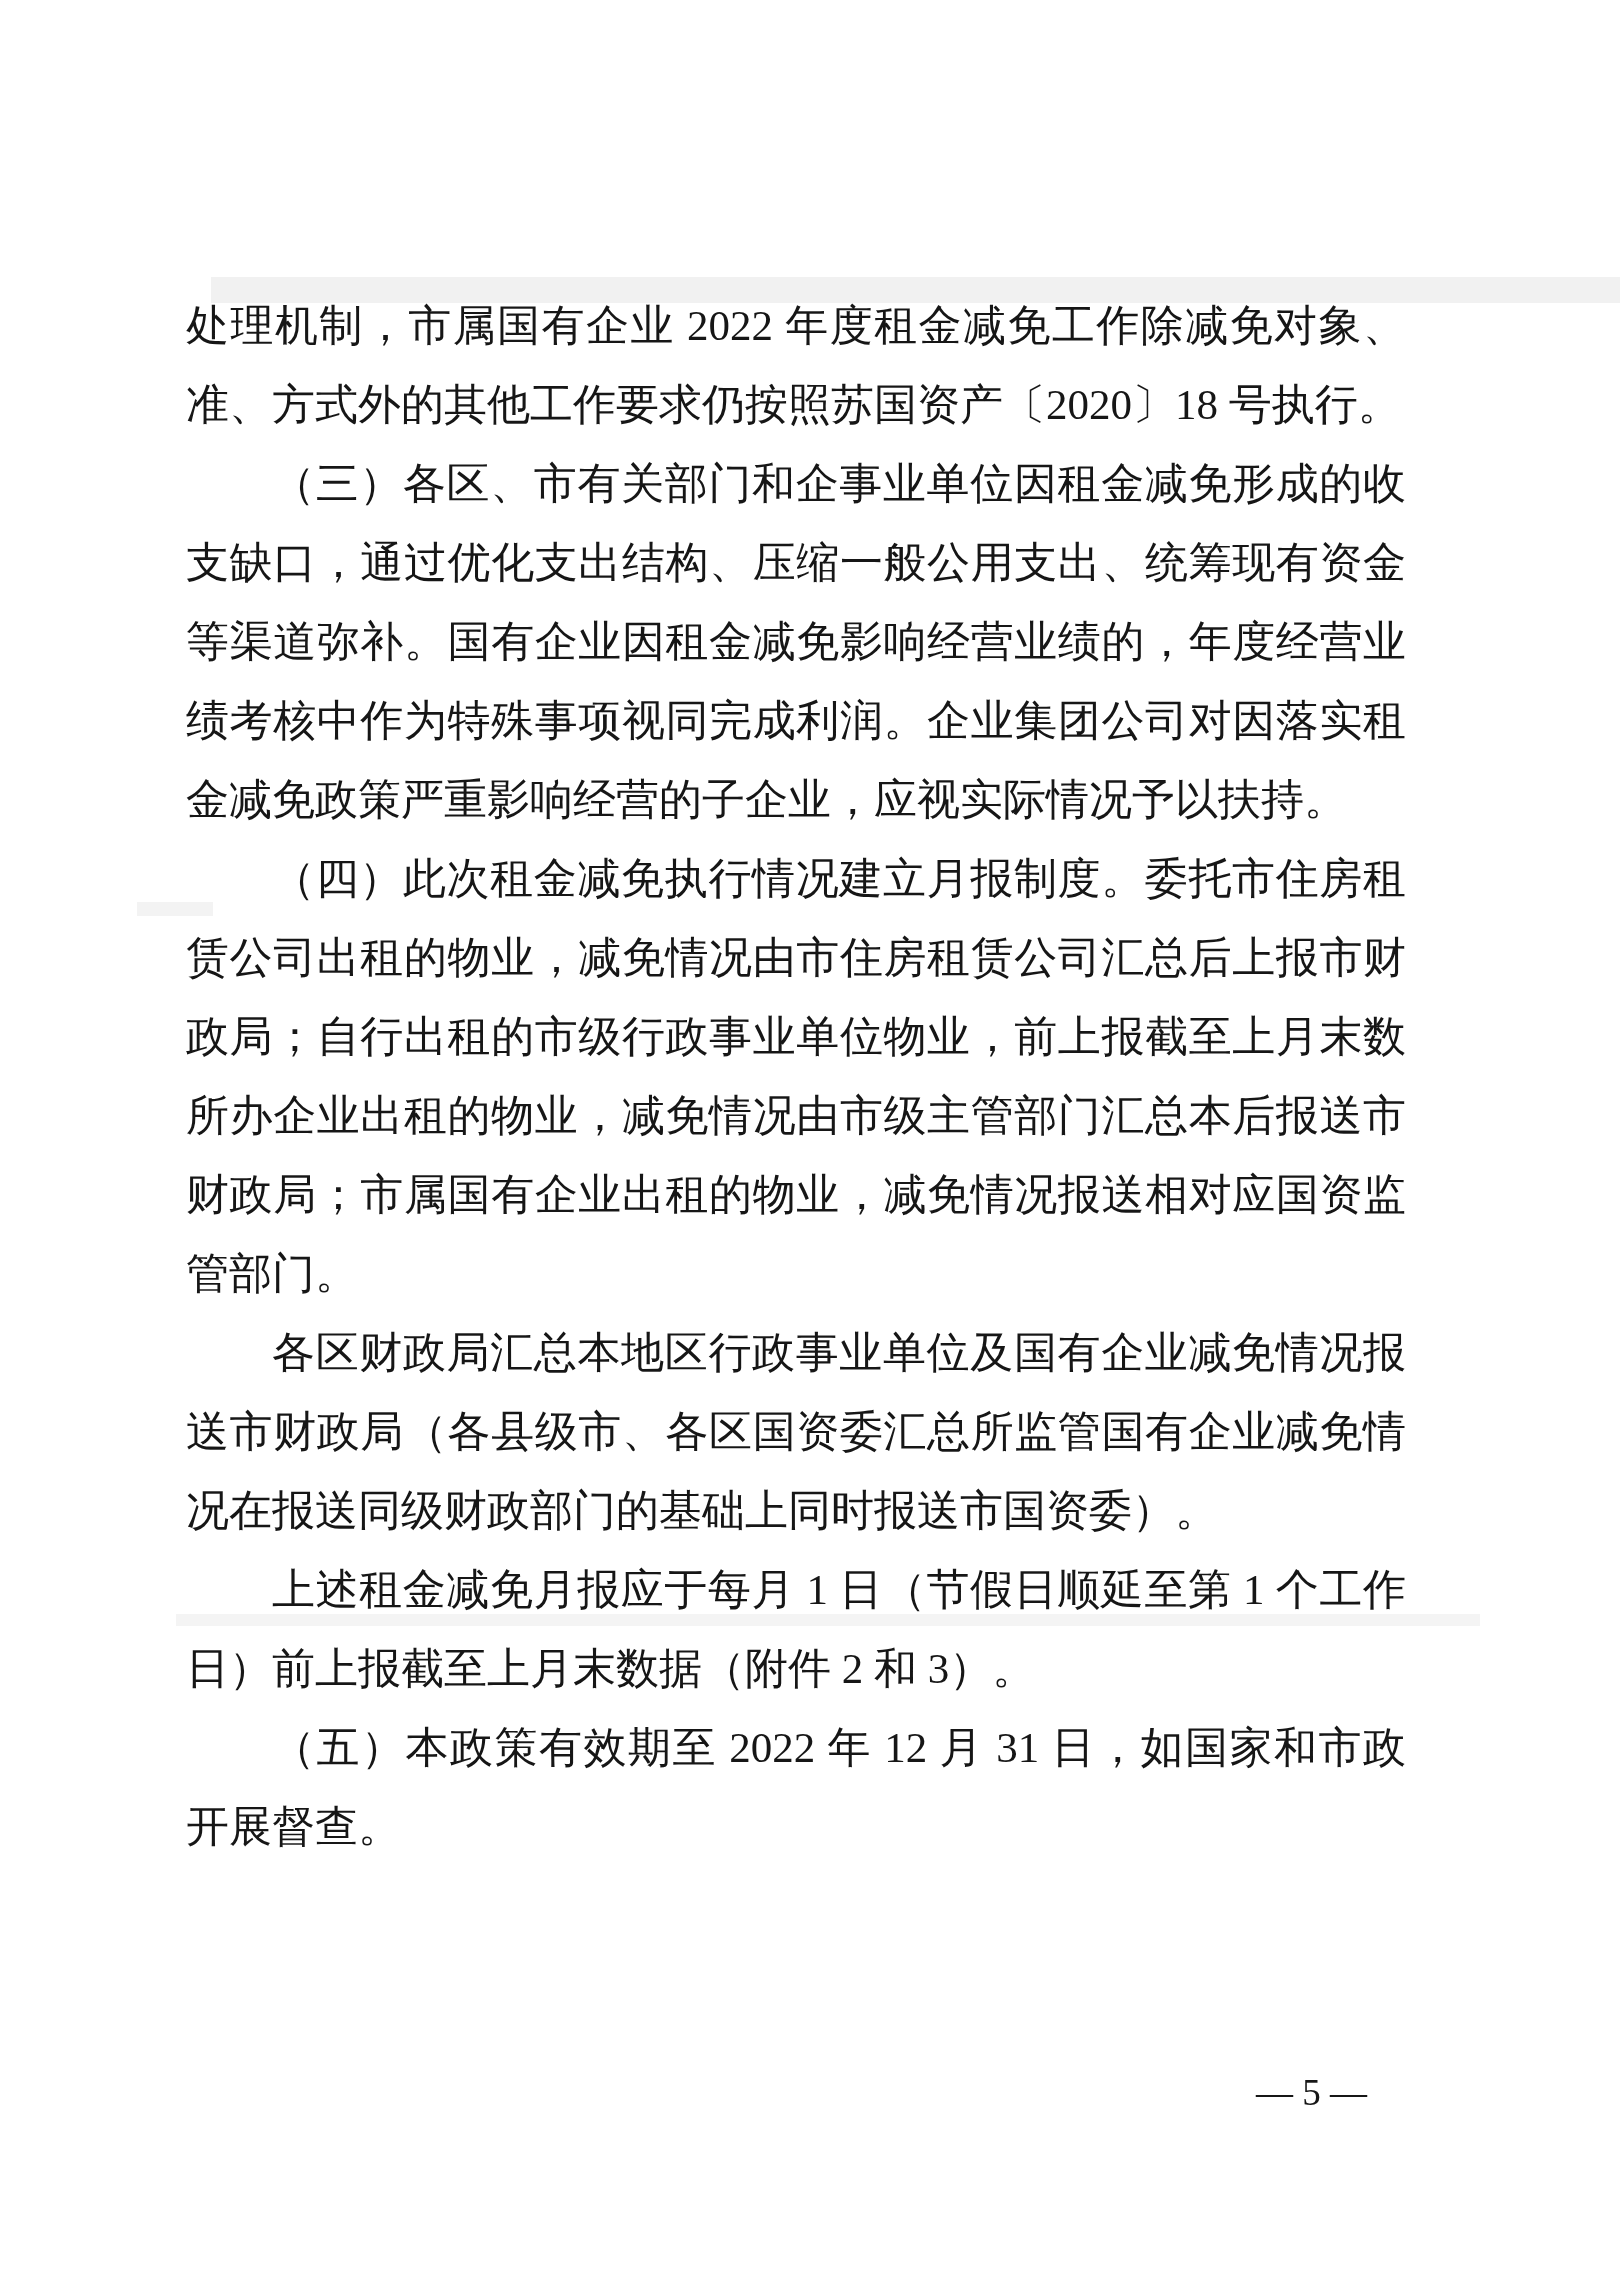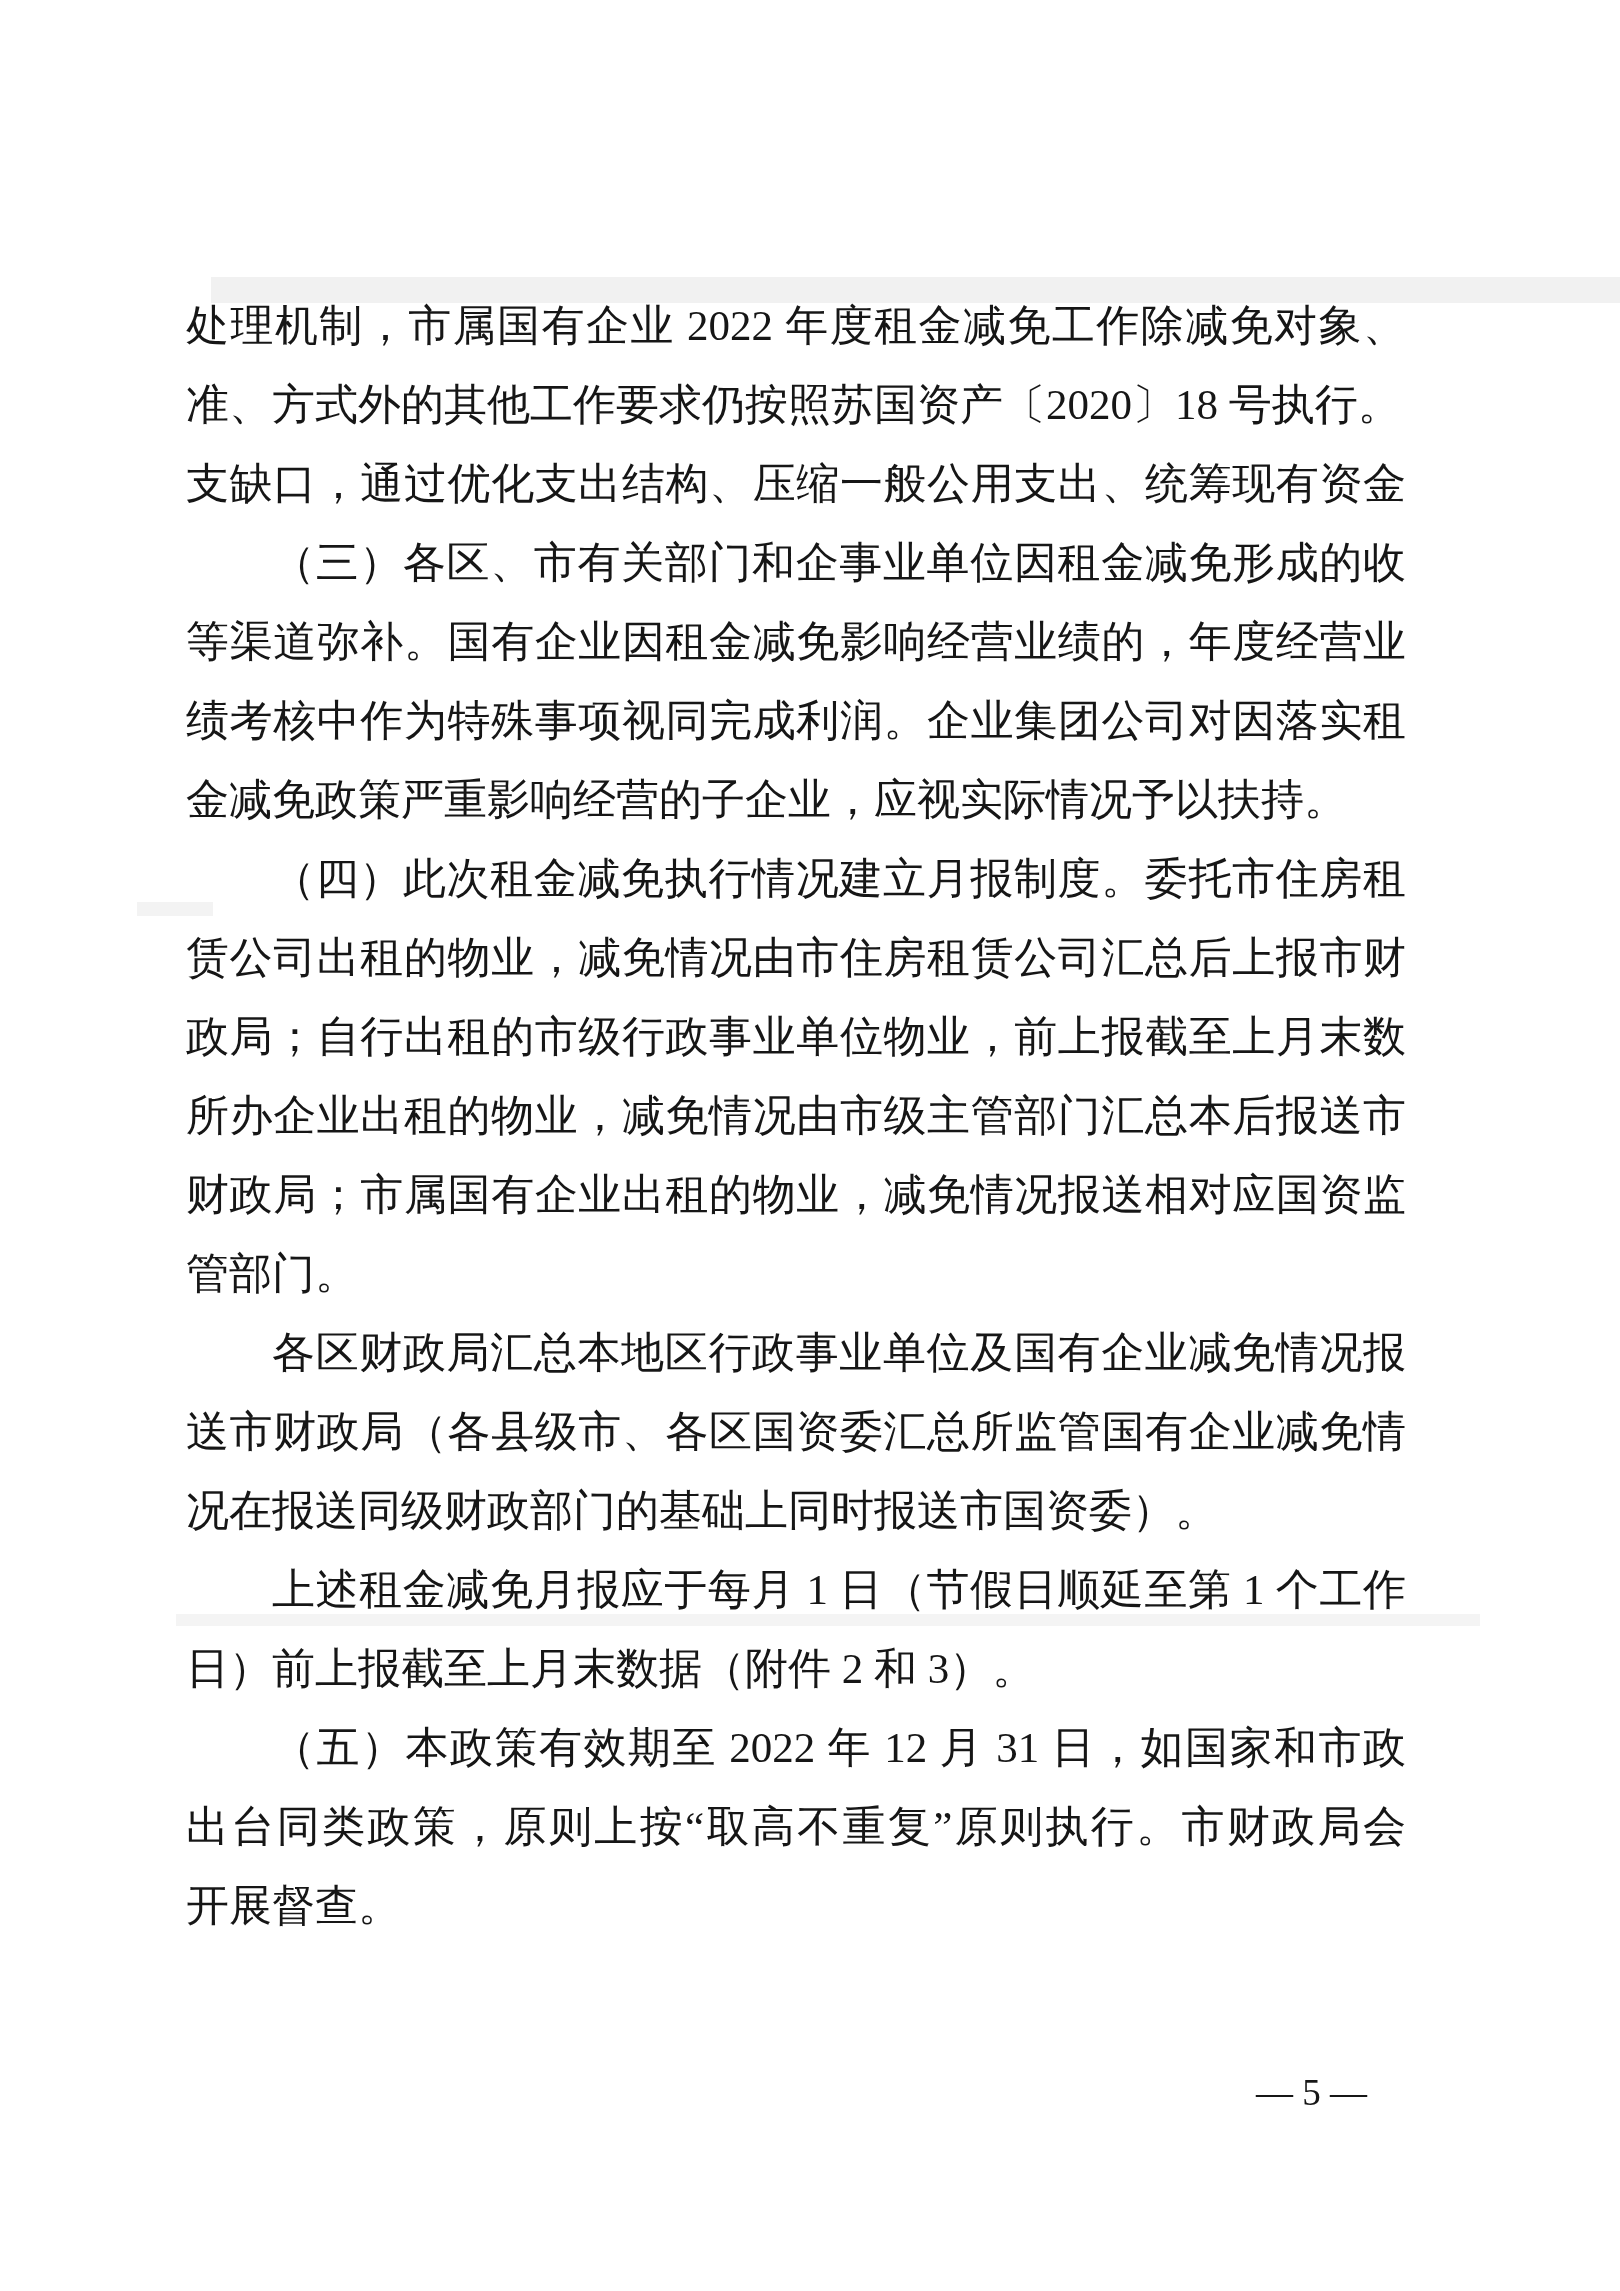--- a/index.html
+++ b/index.html
@@ -59,36 +59,35 @@
 <body>
 
 <div class="page">
   <div class="scan-band band1"></div>
   <div class="scan-band band2"></div>
   <div class="scan-band band3"></div>
 
   <div class="text-block" id="text-block">
       <div class="line">处理机制，市属国有企业 2022 年度租金减免工作除减免对象、标</div>
       <div class="line end">准、方式外的其他工作要求仍按照苏国资产〔2020〕18 号执行。</div>
+      <div class="line indent">（三）各区、市有关部门和企事业单位因租金减免形成的收</div>
       <div class="line">支缺口，通过优化支出结构、压缩一般公用支出、统筹现有资金</div>
-      <div class="line indent">（三）各区、市有关部门和企事业单位因租金减免形成的收</div>
       <div class="line">等渠道弥补。国有企业因租金减免影响经营业绩的，年度经营业</div>
       <div class="line">绩考核中作为特殊事项视同完成利润。企业集团公司对因落实租</div>
       <div class="line end">金减免政策严重影响经营的子企业，应视实际情况予以扶持。</div>
       <div class="line indent">（四）此次租金减免执行情况建立月报制度。委托市住房租</div>
       <div class="line">赁公司出租的物业，减免情况由市住房租赁公司汇总后上报市财</div>
       <div class="line">政局；自行出租的市级行政事业单位物业，前上报截至上月末数据</div>
       <div class="line">所办企业出租的物业，减免情况由市级主管部门汇总本后报送市</div>
       <div class="line">财政局；市属国有企业出租的物业，减免情况报送相对应国资监</div>
       <div class="line end">管部门。</div>
       <div class="line indent">各区财政局汇总本地区行政事业单位及国有企业减免情况报</div>
       <div class="line">送市财政局（各县级市、各区国资委汇总所监管国有企业减免情</div>
       <div class="line end">况在报送同级财政部门的基础上同时报送市国资委）。</div>
       <div class="line indent">上述租金减免月报应于每月 1 日（节假日顺延至第 1 个工作</div>
       <div class="line end">日）前上报截至上月末数据（附件 2 和 3）。</div>
       <div class="line indent">（五）本政策有效期至 2022 年 12 月 31 日，如国家和市政府</div>
-      <div class="line">出台同类政策，原则上按“取高不重复”原则执行。市财政局会</div>
       <div class="line end">开展督查。</div>
     </div>
 
   <div class="page-number">— 5 —</div>
 </div>
 
 
 </body></html>

